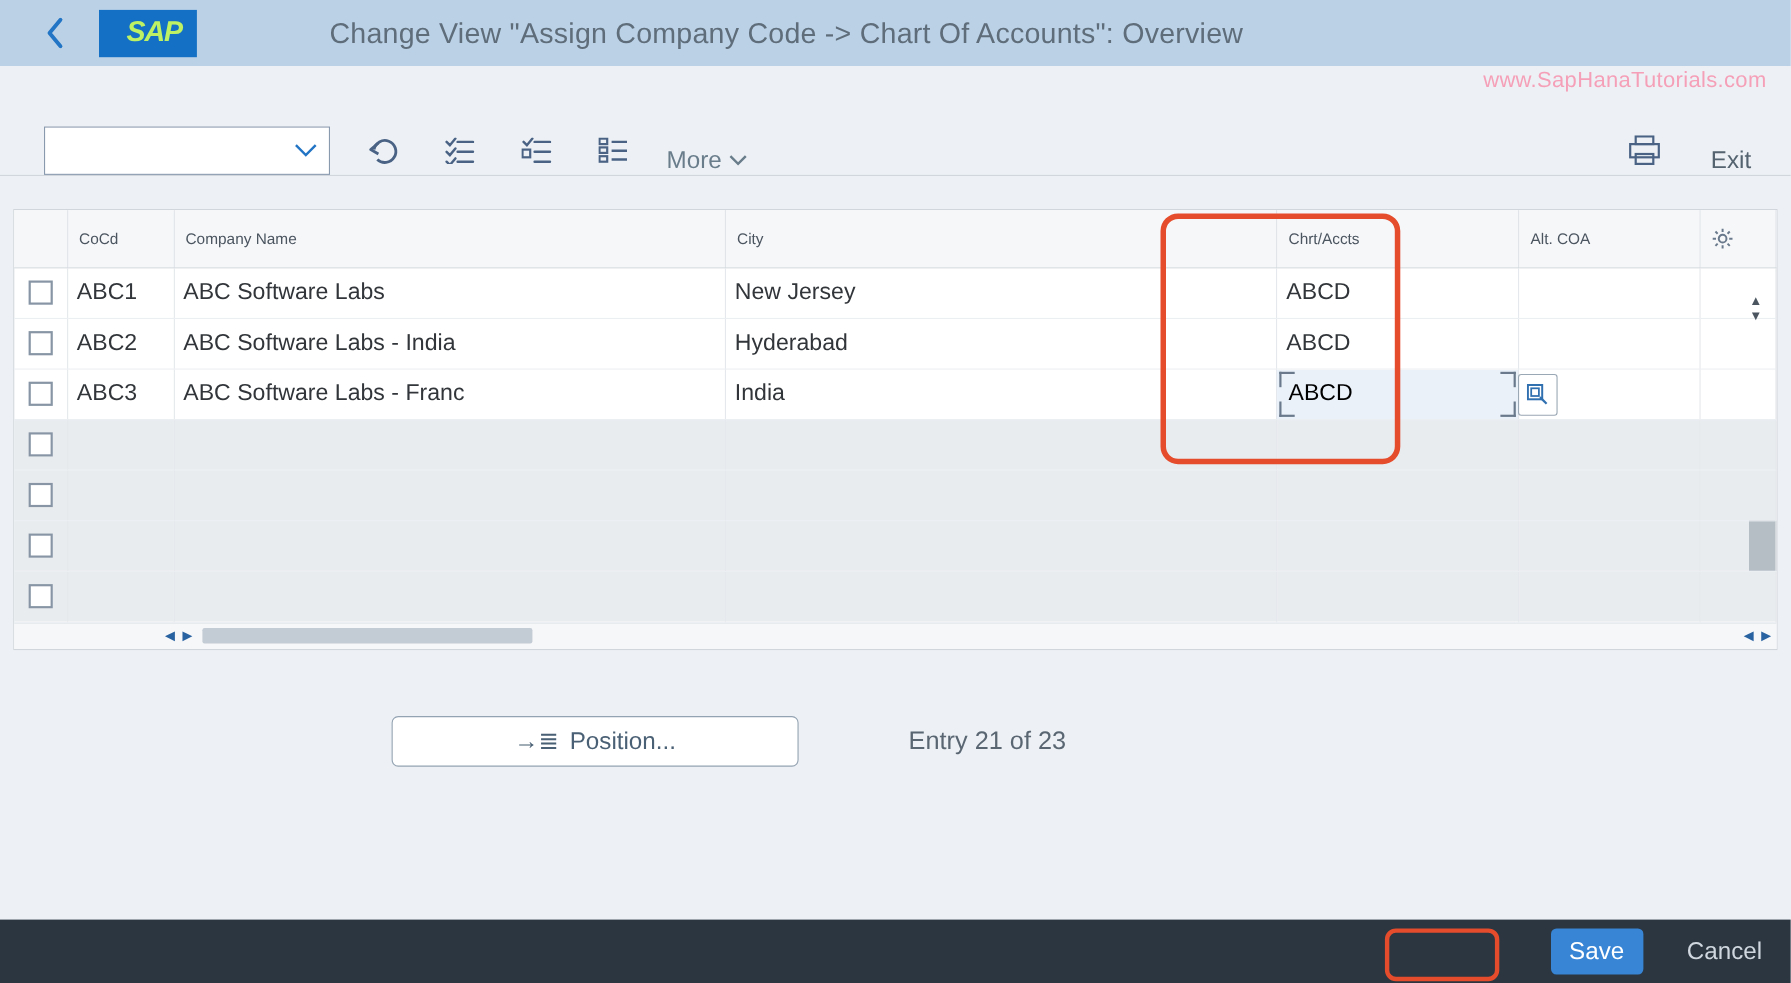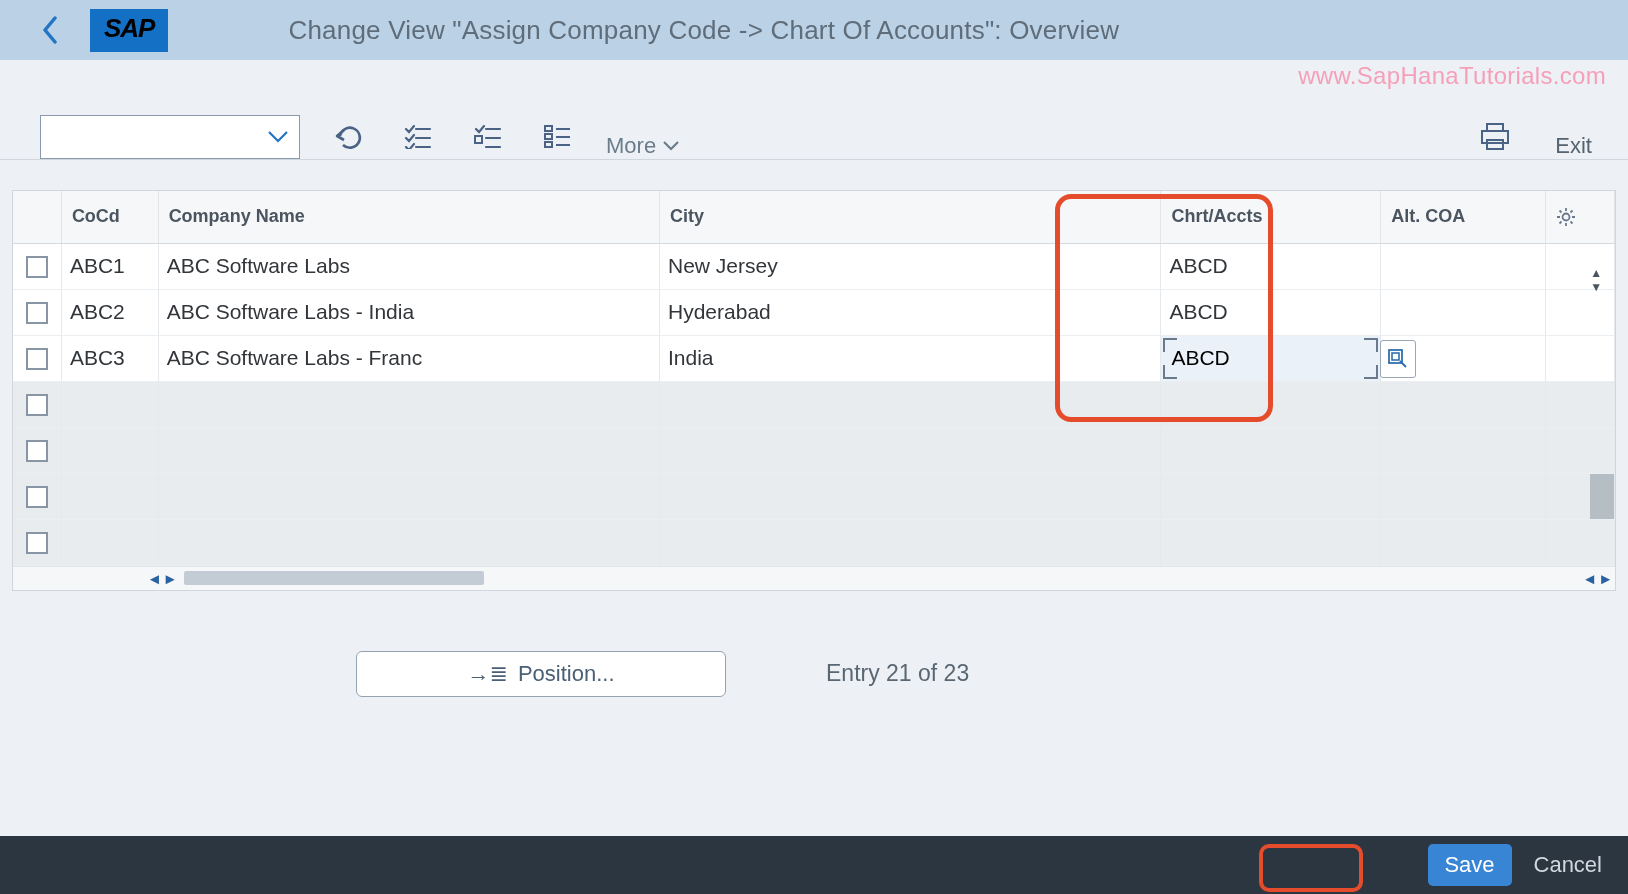--- a/index.html
+++ b/index.html
@@ -24,39 +24,39 @@
 }
 .back-btn {
   width: 40px; height: 40px;
   display: flex; align-items: center; justify-content: center;
   color: #2274c4;
   margin: 0 20px;
   cursor: pointer;
 }
 .sap-logo {
   background: #1470c4;
-  color: #000000;
+  color: #bef264;
   font-weight: 700;
   font-style: italic;
   font-size: 26px;
-  padding: 4px 14px 8px 14px;
+  padding: 4px 14px 8px 25px;
   letter-spacing: -1px;
   margin-right: 120px;
 }
 .page-title {
   color: #5f6d7a;
   font-size: 26px;
   letter-spacing: 0.2px;
 }
 
 
 .watermark {
   position: absolute;
   top: 62px; right: 22px;
-  font-size: 24px;
+  font-size: 20px;
   color: #f5a0b8;
   font-weight: 400;
   z-index: 30;
   letter-spacing: 0.3px;
   pointer-events: none;
 }
 
 
 .toolbar {
   height: 100px;
@@ -117,28 +117,28 @@
 
 
 .table-wrap {
   margin: 30px 12px 0 12px;
   background: #fff;
   border: 1px solid #d0d6dc;
 }
 .tbl { width: 100%; border-collapse: collapse; }
 .tbl th {
   text-align: left;
-  font-weight: 700;
+  font-weight: 400;
   color: #4b5560;
   background: #f6f7f9;
   height: 52px;
   padding: 0 10px;
   border-right: 1px solid #e1e5ea;
   border-bottom: 1px solid #d5dadf;
-  font-size: 18px;
+  font-size: 14px;
 }
 .tbl td {
   height: 46px;
   padding: 0 8px;
   border-right: 1px solid #e5e8ec;
   border-bottom: 1px solid #eceff2;
   font-size: 21px;
   color: #32363a;
 }
 .col-sel { width: 44px; text-align: center; }
@@ -245,21 +245,21 @@
 
 
 .foot-bar {
   position:absolute; left:0; right:0; bottom:0;
   height:58px;
   background:#2b3640;
   display:flex;
   align-items:center;
   justify-content:flex-end;
   padding-right: 26px;
-  gap: 22px;
+  gap: 40px;
 }
 .btn-save {
   background:#3884d5;
   color:#fff;
   width: 84px; height: 42px;
   border-radius: 5px;
   display:flex; align-items:center; justify-content:center;
   font-size: 22px;
   cursor:pointer;
 }

